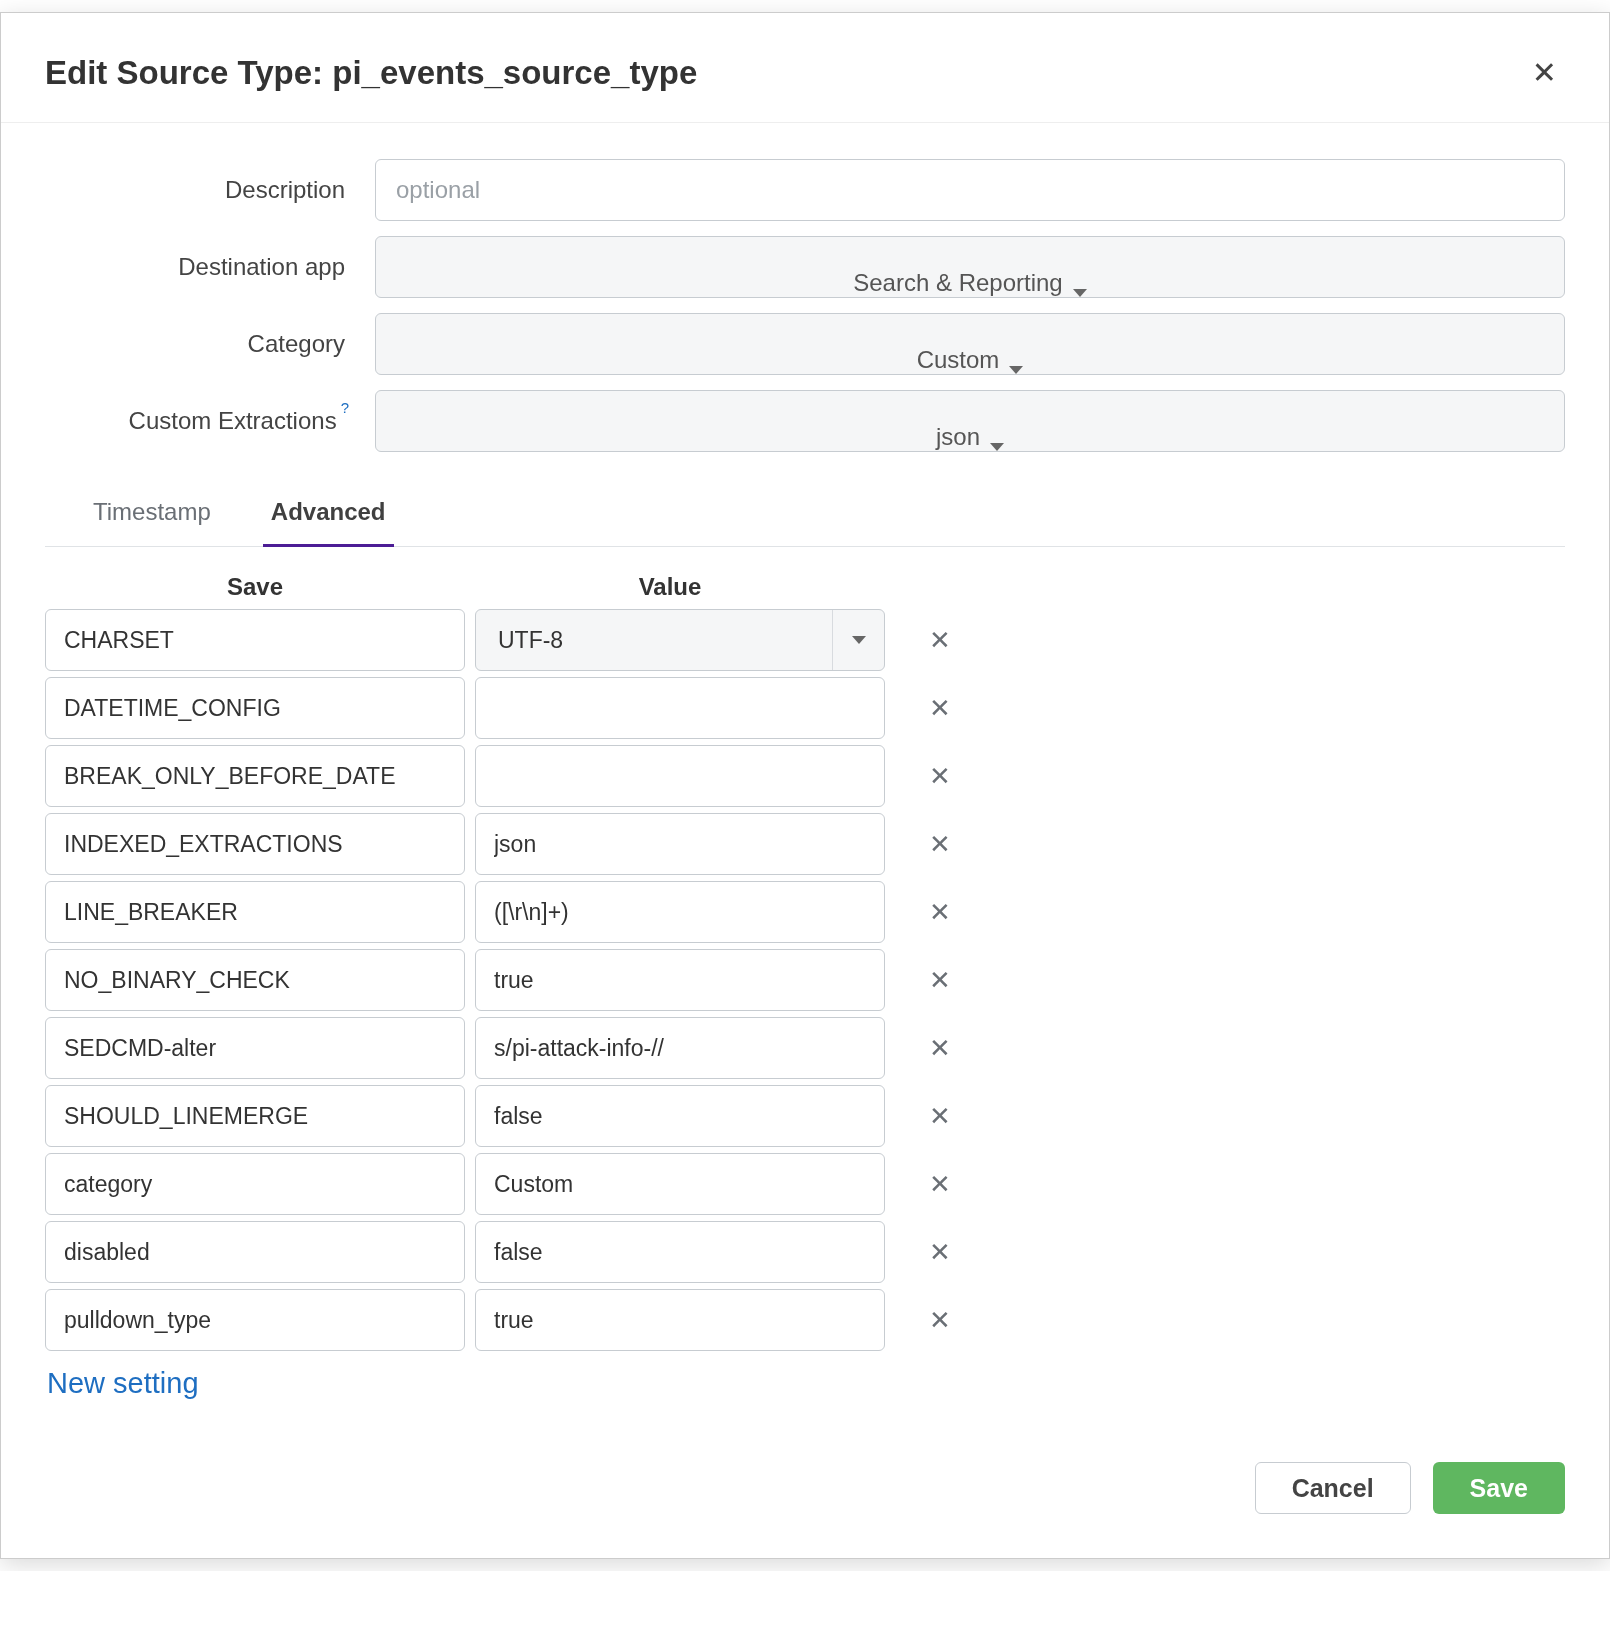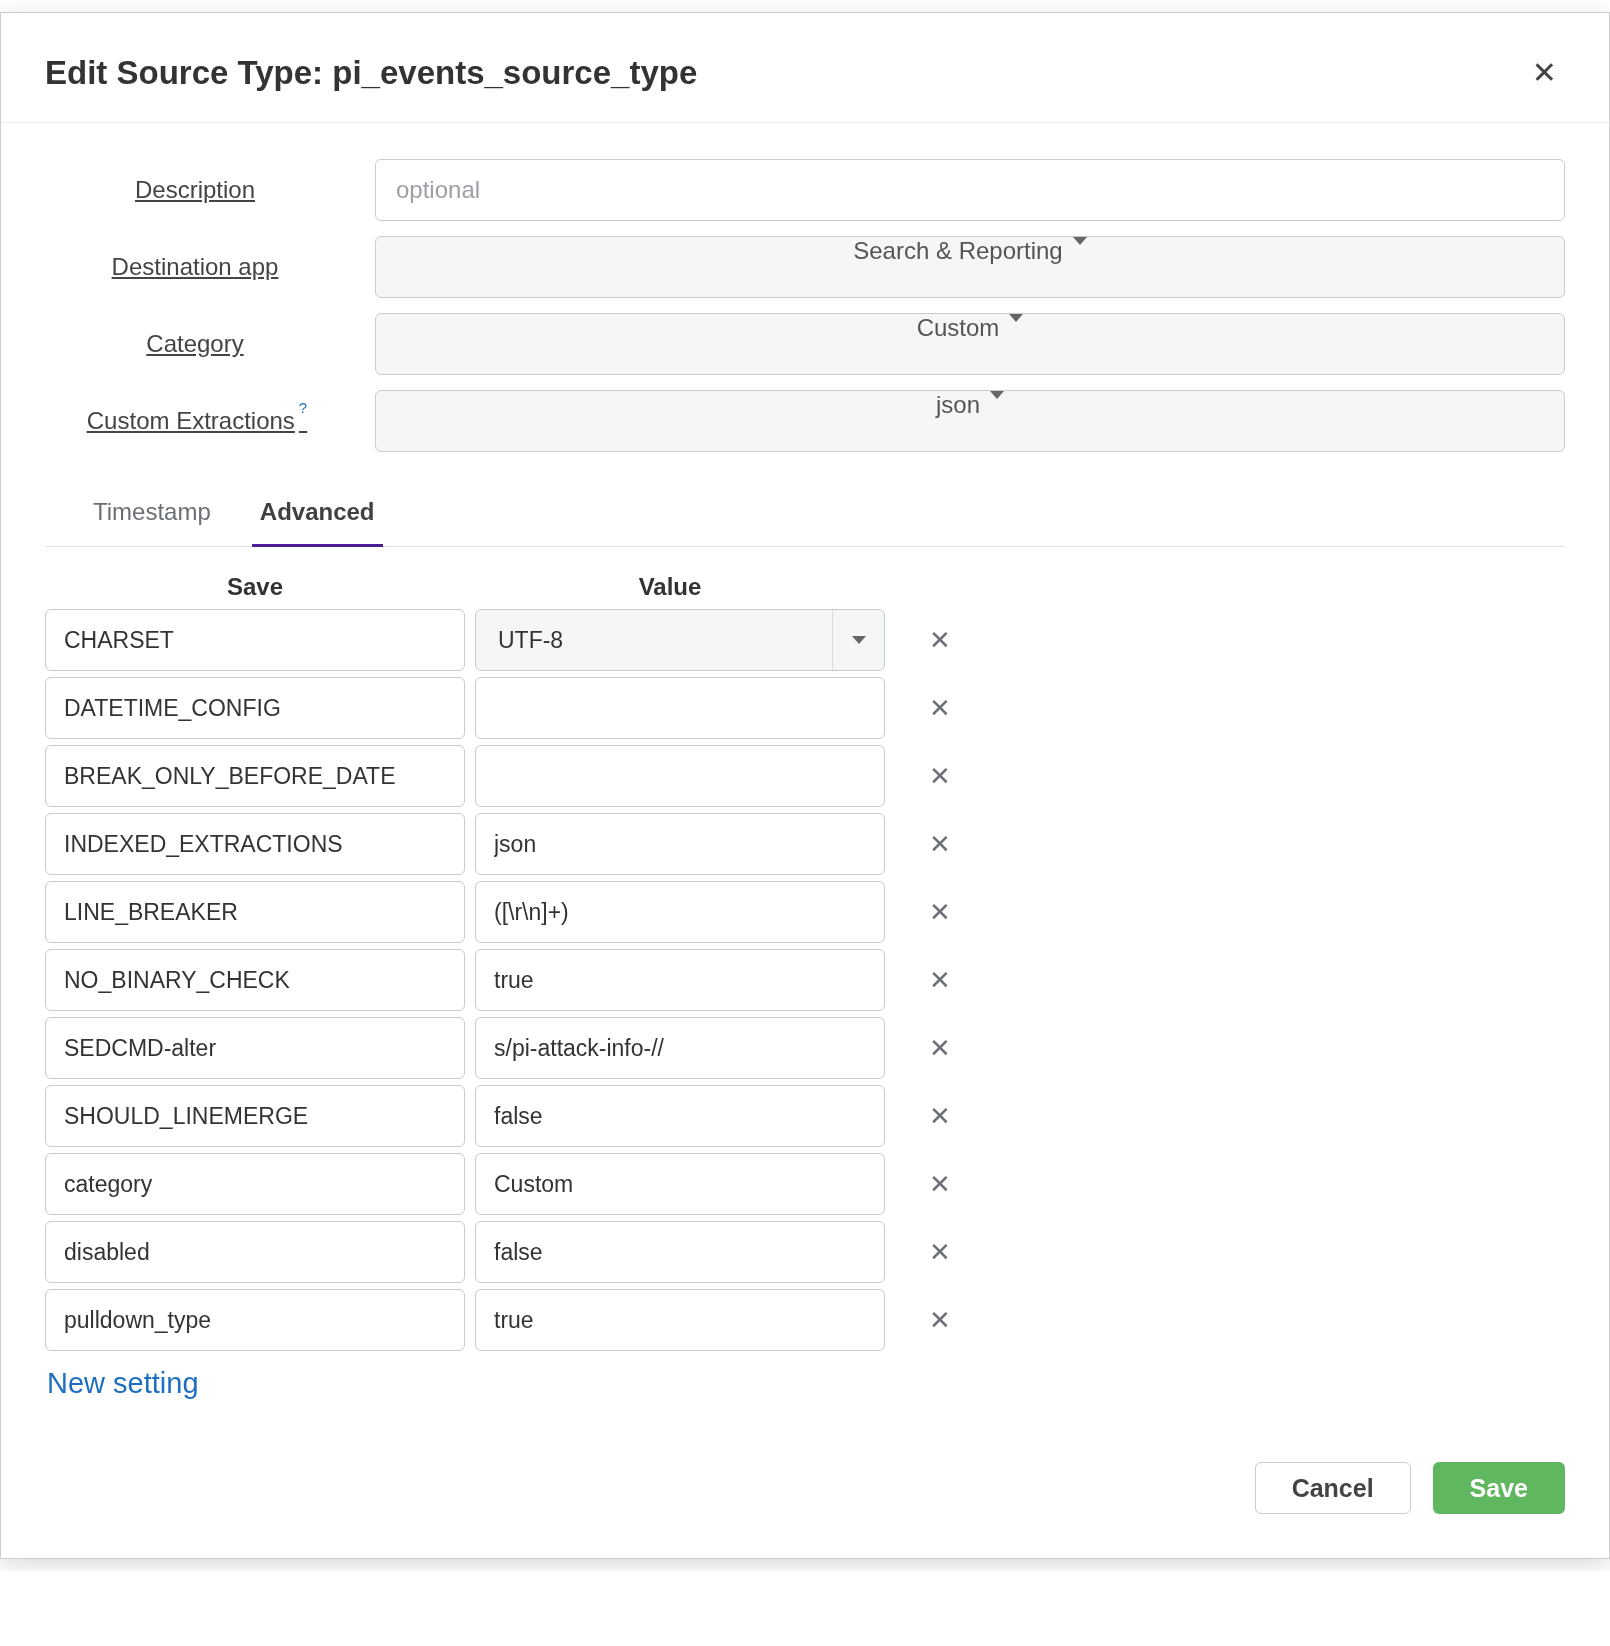--- a/index.html
+++ b/index.html
@@ -3,28 +3,28 @@
 <meta charset="utf-8">
 <style>
 * { box-sizing: border-box; margin: 0; padding: 0; }
 body { font-family: -apple-system, "Helvetica Neue", Helvetica, Arial, sans-serif; background: #fff; color: #333; font-size: 21px; }
 .modal { width: 1610px; border: 1px solid #ccc; background: #fff; box-shadow: 0 6px 24px rgba(0,0,0,.15); margin: 12px auto; }
 .modal-header { display: flex; align-items: center; justify-content: space-between; padding: 38px 44px 28px 44px; border-bottom: 1px solid #eee; }
 .modal-title { font-size: 33px; font-weight: 700; color: #333; }
 .close-x { font-size: 30px; color: #444; cursor: pointer; padding: 4px 8px; }
 .modal-body { padding: 36px 44px 8px 44px; }
 .form-row { display: flex; align-items: center; margin-bottom: 15px; }
-.form-label-col { width: 330px; text-align: center; padding-right: 30px; font-size: 24px; color: #444; position: relative; text-decoration: underline; }
+.form-label-col { width: 330px; text-align: right; padding-right: 30px; font-size: 24px; color: #444; position: relative; }
 .help-q { color: #1e6ec1; font-size: 15px; position: relative; top: -8px; left: 4px; vertical-align: top; }
 .form-input-col { flex: 1; }
 .text-input { width: 100%; height: 62px; padding: 0 20px; border: 1px solid #c7ccd1; border-radius: 6px; font-size: 24px; color: #333; }
 .text-input::placeholder { color: #9aa0a6; }
-.select-btn { width: 100%; height: 62px; background: #f5f6f7; border: 1px solid #c7ccd1; border-radius: 6px; font-size: 24px; color: #555; display: flex; align-items: flex-start; justify-content: center; gap: 10px; cursor: pointer; }
+.select-btn { width: 100%; height: 62px; background: #f5f6f7; border: 1px solid #c7ccd1; border-radius: 6px; font-size: 24px; color: #555; display: flex; align-items: flex-end; justify-content: center; gap: 10px; cursor: pointer; }
 .caret { width: 0; height: 0; border-left: 7px solid transparent; border-right: 7px solid transparent; border-top: 8px solid #666; display: inline-block; }
-.tabs { display: flex; gap: 33px; border-bottom: 1px solid #e0e3e6; margin: 30px 0 22px 0; padding-left: 40px; }
+.tabs { display: flex; gap: 44px; border-bottom: 1px solid #e0e3e6; margin: 30px 0 22px 0; padding-left: 40px; }
 .tab { padding: 16px 8px 18px 8px; font-size: 24px; color: #6a6f75; cursor: pointer; }
 .tab.active { color: #404040; font-weight: 700; border-bottom: 3px solid #4c1d95; margin-bottom: -1px; }
 .adv-header { display: flex; padding: 4px 0 8px 0; }
 .col-name { width: 420px; text-align: center; font-weight: 700; font-size: 24px; }
 .col-value { width: 410px; text-align: center; font-weight: 700; font-size: 24px; }
 .adv-rows { }
 .adv-row { display: flex; align-items: center; gap: 10px; margin-bottom: 6px; }
 .cell-name { width: 420px; }
 .cell-value { width: 410px; }
 .cell-del { width: 90px; text-align: center; font-size: 26px; color: #6a6f75; cursor: pointer; }

